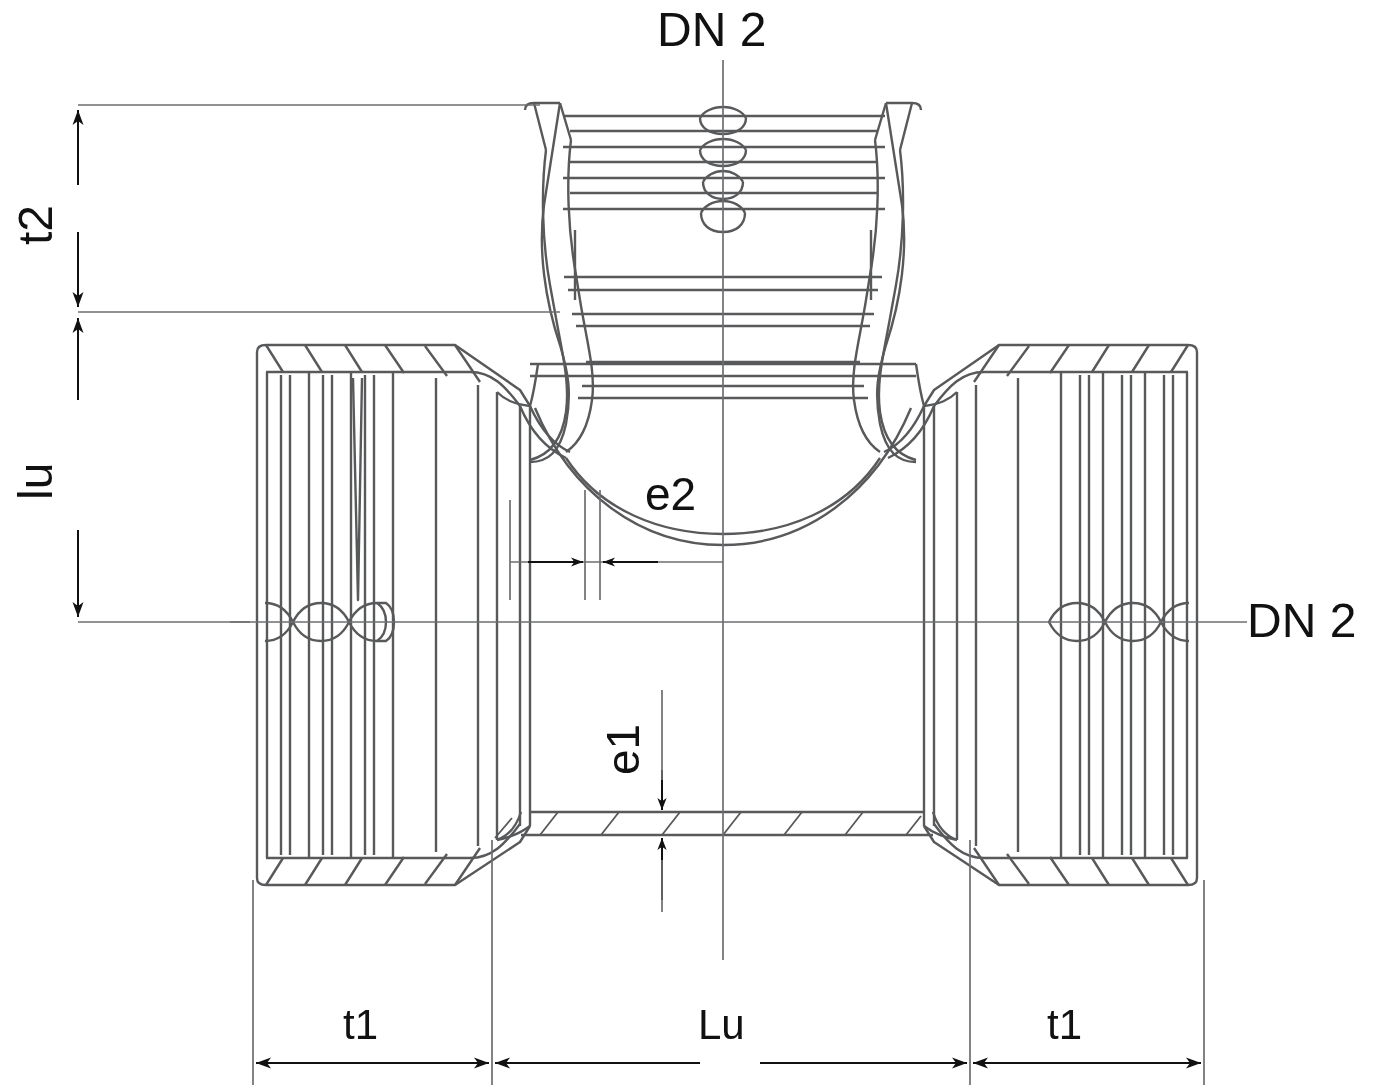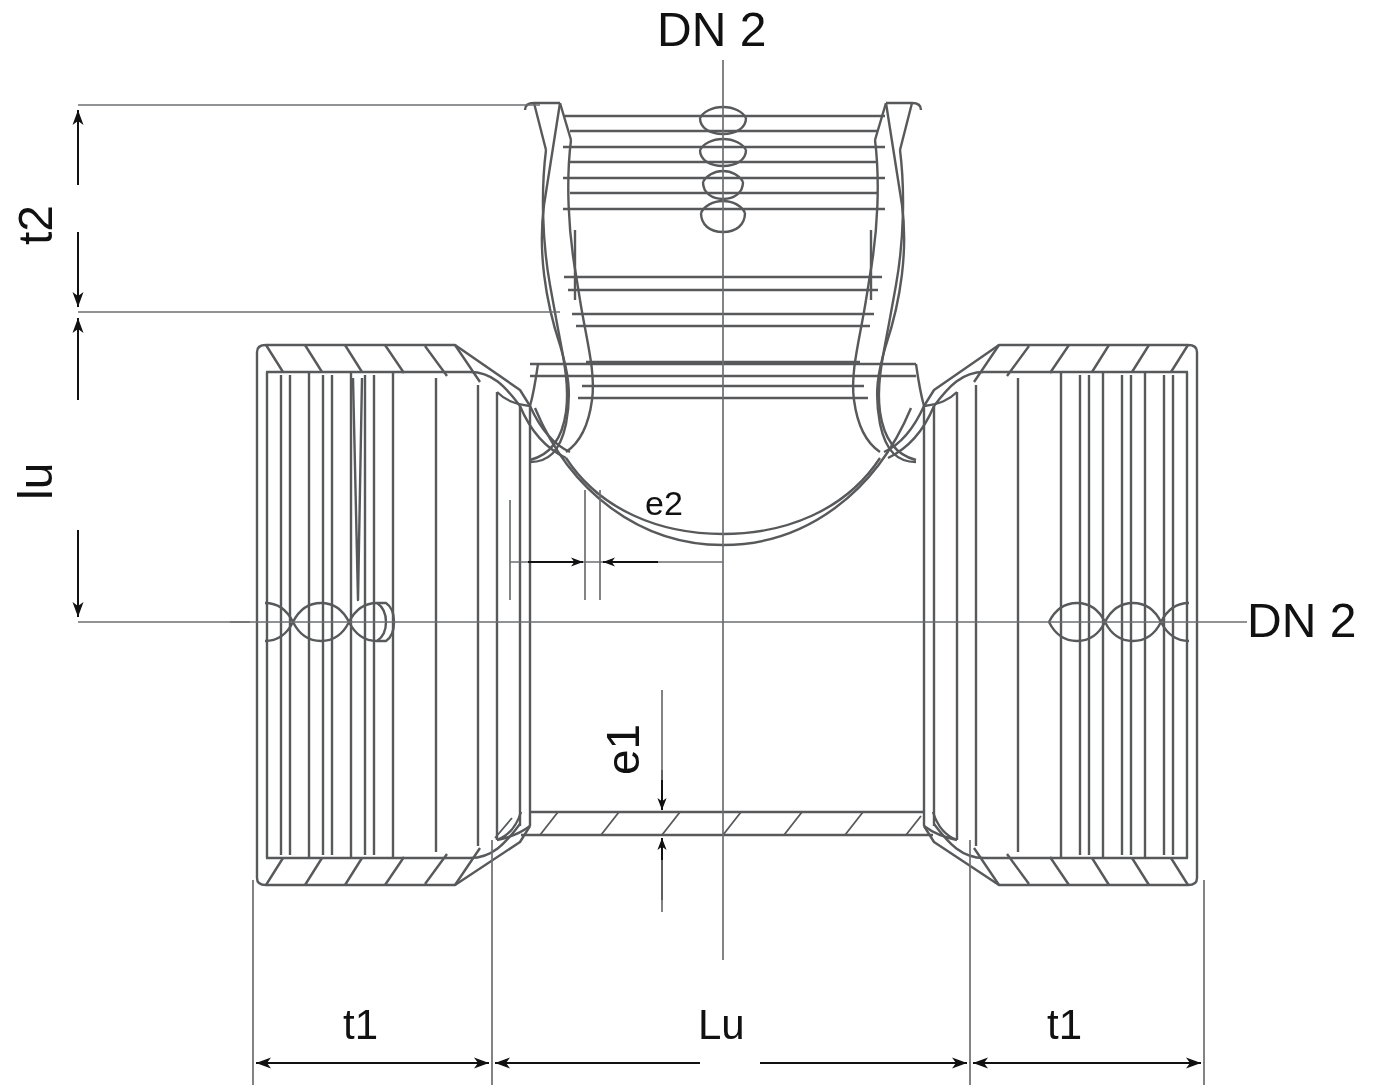--- a/index.html
+++ b/index.html
@@ -225,21 +225,21 @@
 </svg>
 
 <div class="lbl" style="left:657px;top:6px;font-size:48px;">DN 2</div>
 
 <div class="lbl" style="left:1247px;top:597px;font-size:48px;">DN 2</div>
 
 <div class="lbl rot" style="left:12px;top:245px;font-size:48px;transform:rotate(-90deg);">t2</div>
 
 <div class="lbl rot" style="left:12px;top:500px;font-size:48px;transform:rotate(-90deg);">lu</div>
 
-<div class="lbl" style="left:645px;top:486px;font-size:34px;">e2</div>
+<div class="lbl" style="left:645px;top:471px;font-size:46px;">e2</div>
 
 <div class="lbl rot" style="left:600px;top:775px;font-size:46px;transform:rotate(-90deg);">e1</div>
 
 <div class="lbl" style="left:343px;top:1004px;font-size:42px;">t1</div>
 
 <div class="lbl" style="left:698px;top:1004px;font-size:42px;">Lu</div>
 
 <div class="lbl" style="left:1047px;top:1004px;font-size:42px;">t1</div>
 
 </div>

